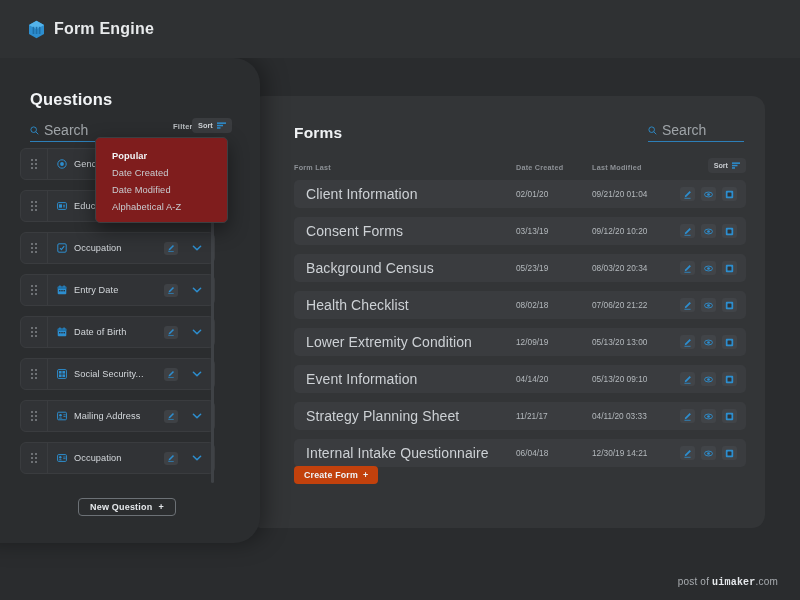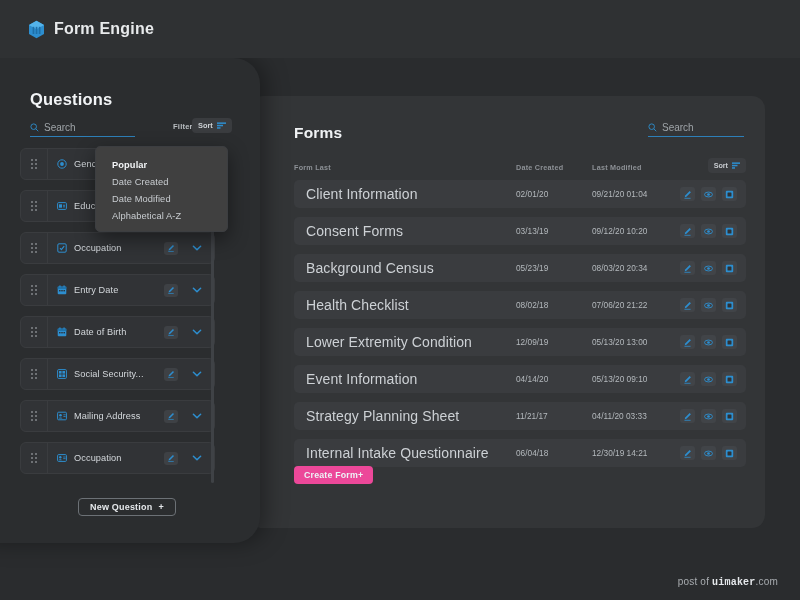--- a/index.html
+++ b/index.html
@@ -70,21 +70,21 @@
     padding-bottom: 3px;
   }
   .search-box.forms-search { right: 0; top: 2px; width: 96px; }
   .search-icon { width: 9px; height: 9px; margin-right: 5px; flex: 0 0 auto; }
   .search-input {
     background: transparent;
     border: none;
     outline: none;
     color: #9fa4a8;
     font-family: "Liberation Sans", sans-serif;
-    font-size: 10px;
+    font-size: 14px;
     width: 100%;
     padding: 0;
   }
   .search-input::placeholder { color: #9fa4a8; }
 
   
   .table-head {
     position: absolute;
     left: 44px; top: 64px;
     width: 452px;
@@ -154,31 +154,31 @@
     border-radius: 3px;
     display: flex;
     align-items: center;
     justify-content: center;
     cursor: pointer;
   }
 
   .create-btn {
     position: absolute;
     left: 44px; bottom: 44px;
-    background: #ec4899;
+    background: #c2410c;
     color: #eef3f7;
     font-size: 8.8px;
     font-weight: bold;
     border: none;
     border-radius: 4px;
     height: 18px;
     padding: 0 10px;
     display: flex;
     align-items: center;
-    gap: 0;
+    gap: 5px;
     cursor: pointer;
     font-family: "Liberation Sans", sans-serif;
     letter-spacing: .2px;
   }
 
   
   .questions-panel {
     position: absolute;
     left: -20px;
     top: 58px;
@@ -292,23 +292,23 @@
     padding: 0 11px;
     display: flex; align-items: center; gap: 6px;
     cursor: pointer;
     letter-spacing: .2px;
     margin-left: 48px;
   }
 
   
   .dropdown {
     position: absolute;
-    left: 95px; top: 146px;
+    left: 95px; top: 137px;
     width: 133px;
-    background: #404040;
+    background: #7f1d1d;
     border: 1px solid #3c3e41;
     border-radius: 5px;
     padding: 9px 0 7px 0;
     z-index: 20;
     box-shadow: 0 7px 20px rgba(0,0,0,.45);
   }
   .dd-item {
     padding: 3.5px 0 3.5px 16px;
     color: #c9cdd1;
     font-size: 9.3px;

